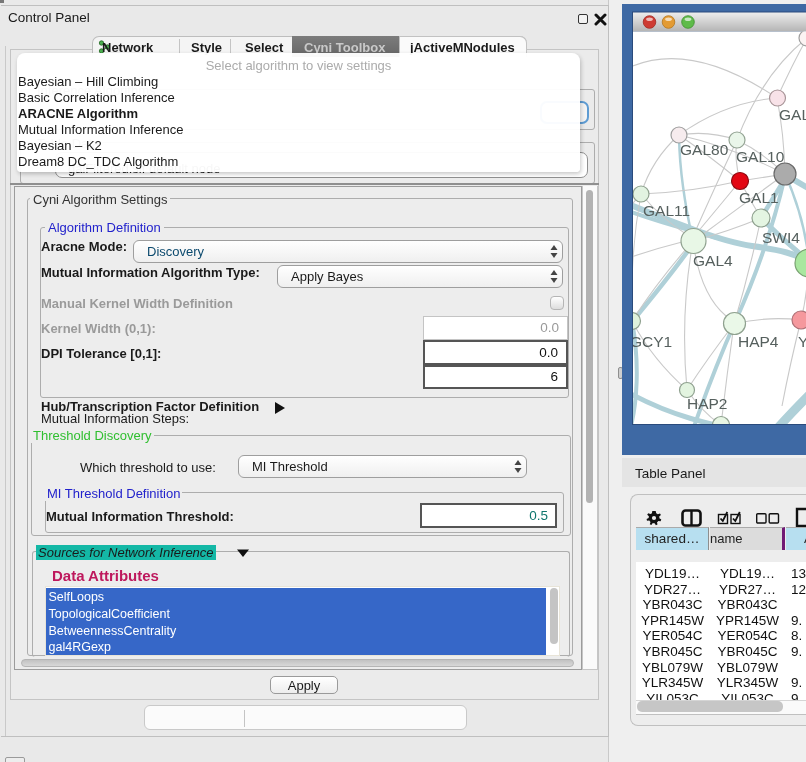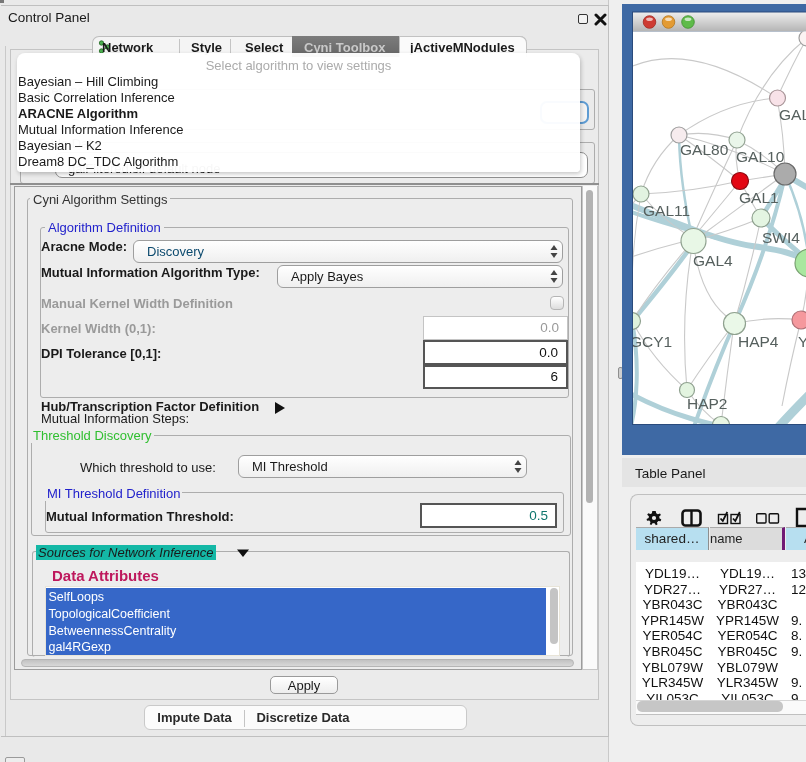--- a/index.html
+++ b/index.html
@@ -126,23 +126,21 @@
 
 <div class="abs" style="left:21px;top:659px;width:553px;height:8px;background:linear-gradient(#C2C2C2,#D8D8D8);border:1px solid #B5B5B5;border-radius:5px;"></div>
 
 <div class="abs" style="left:270px;top:676px;width:68px;height:18px;background:linear-gradient(#FFF,#EDEDED);border:1px solid #9A9A9A;border-radius:5px;text-align:center;font-size:13px;color:#1A1A1A;line-height:17px;">Apply</div>
 
 <div class="abs" style="left:16.5px;top:53px;width:563.5px;height:119px;background:rgba(255,255,255,0.96);border-radius:8px 8px 4px 4px;box-shadow:1px 2px 4px rgba(0,0,0,0.22);"></div>
 <div class="abs" style="left:17px;top:58px;width:563px;text-align:center;font-size:13px;color:#ABABAB;">Select algorithm to view settings</div>
 <div class="abs" style="left:18px;top:74px;font-size:13px;color:#1A1A1A;line-height:16px;">Bayesian – Hill Climbing<br>Basic Correlation Inference<br><b>ARACNE Algorithm</b><br>Mutual Information Inference<br>Bayesian – K2<br>Dream8 DC_TDC Algorithm</div>
 
 <div class="abs" style="left:144px;top:705px;width:323px;height:25px;background:#FBFBFB;border:1px solid #C9C9C9;border-radius:6px;overflow:hidden;">
-  <div class="abs" style="left:0;top:0;width:99px;height:25px;font-size:13px;font-weight:bold;color:#2A2A2A;text-align:center;line-height:24px;">Impute Data</div>
   <div class="abs" style="left:99px;top:4px;width:1px;height:17px;background:#C4C4C4;"></div>
-  <div class="abs" style="left:100px;top:0;width:116px;height:25px;font-size:13px;font-weight:bold;color:#2A2A2A;text-align:center;line-height:24px;">Discretize Data</div>
 </div>
 
 <div class="abs" style="left:5px;top:757px;width:20px;height:10px;background:#EDEDED;border:1.5px solid #9A9A9A;border-radius:2px;"></div>
 
 <div class="abs" style="left:618px;top:367px;width:5px;height:12px;background:#CFCFCF;border:1px solid #8F8F8F;border-radius:2px;"></div>
 
 <svg class="abs" style="left:622px;top:4px;" width="184" height="451" viewBox="0 0 184 451">
   <defs>
     <linearGradient id="tbar" x1="0" y1="0" x2="0" y2="1">
       <stop offset="0" stop-color="#EDEDED"></stop>

